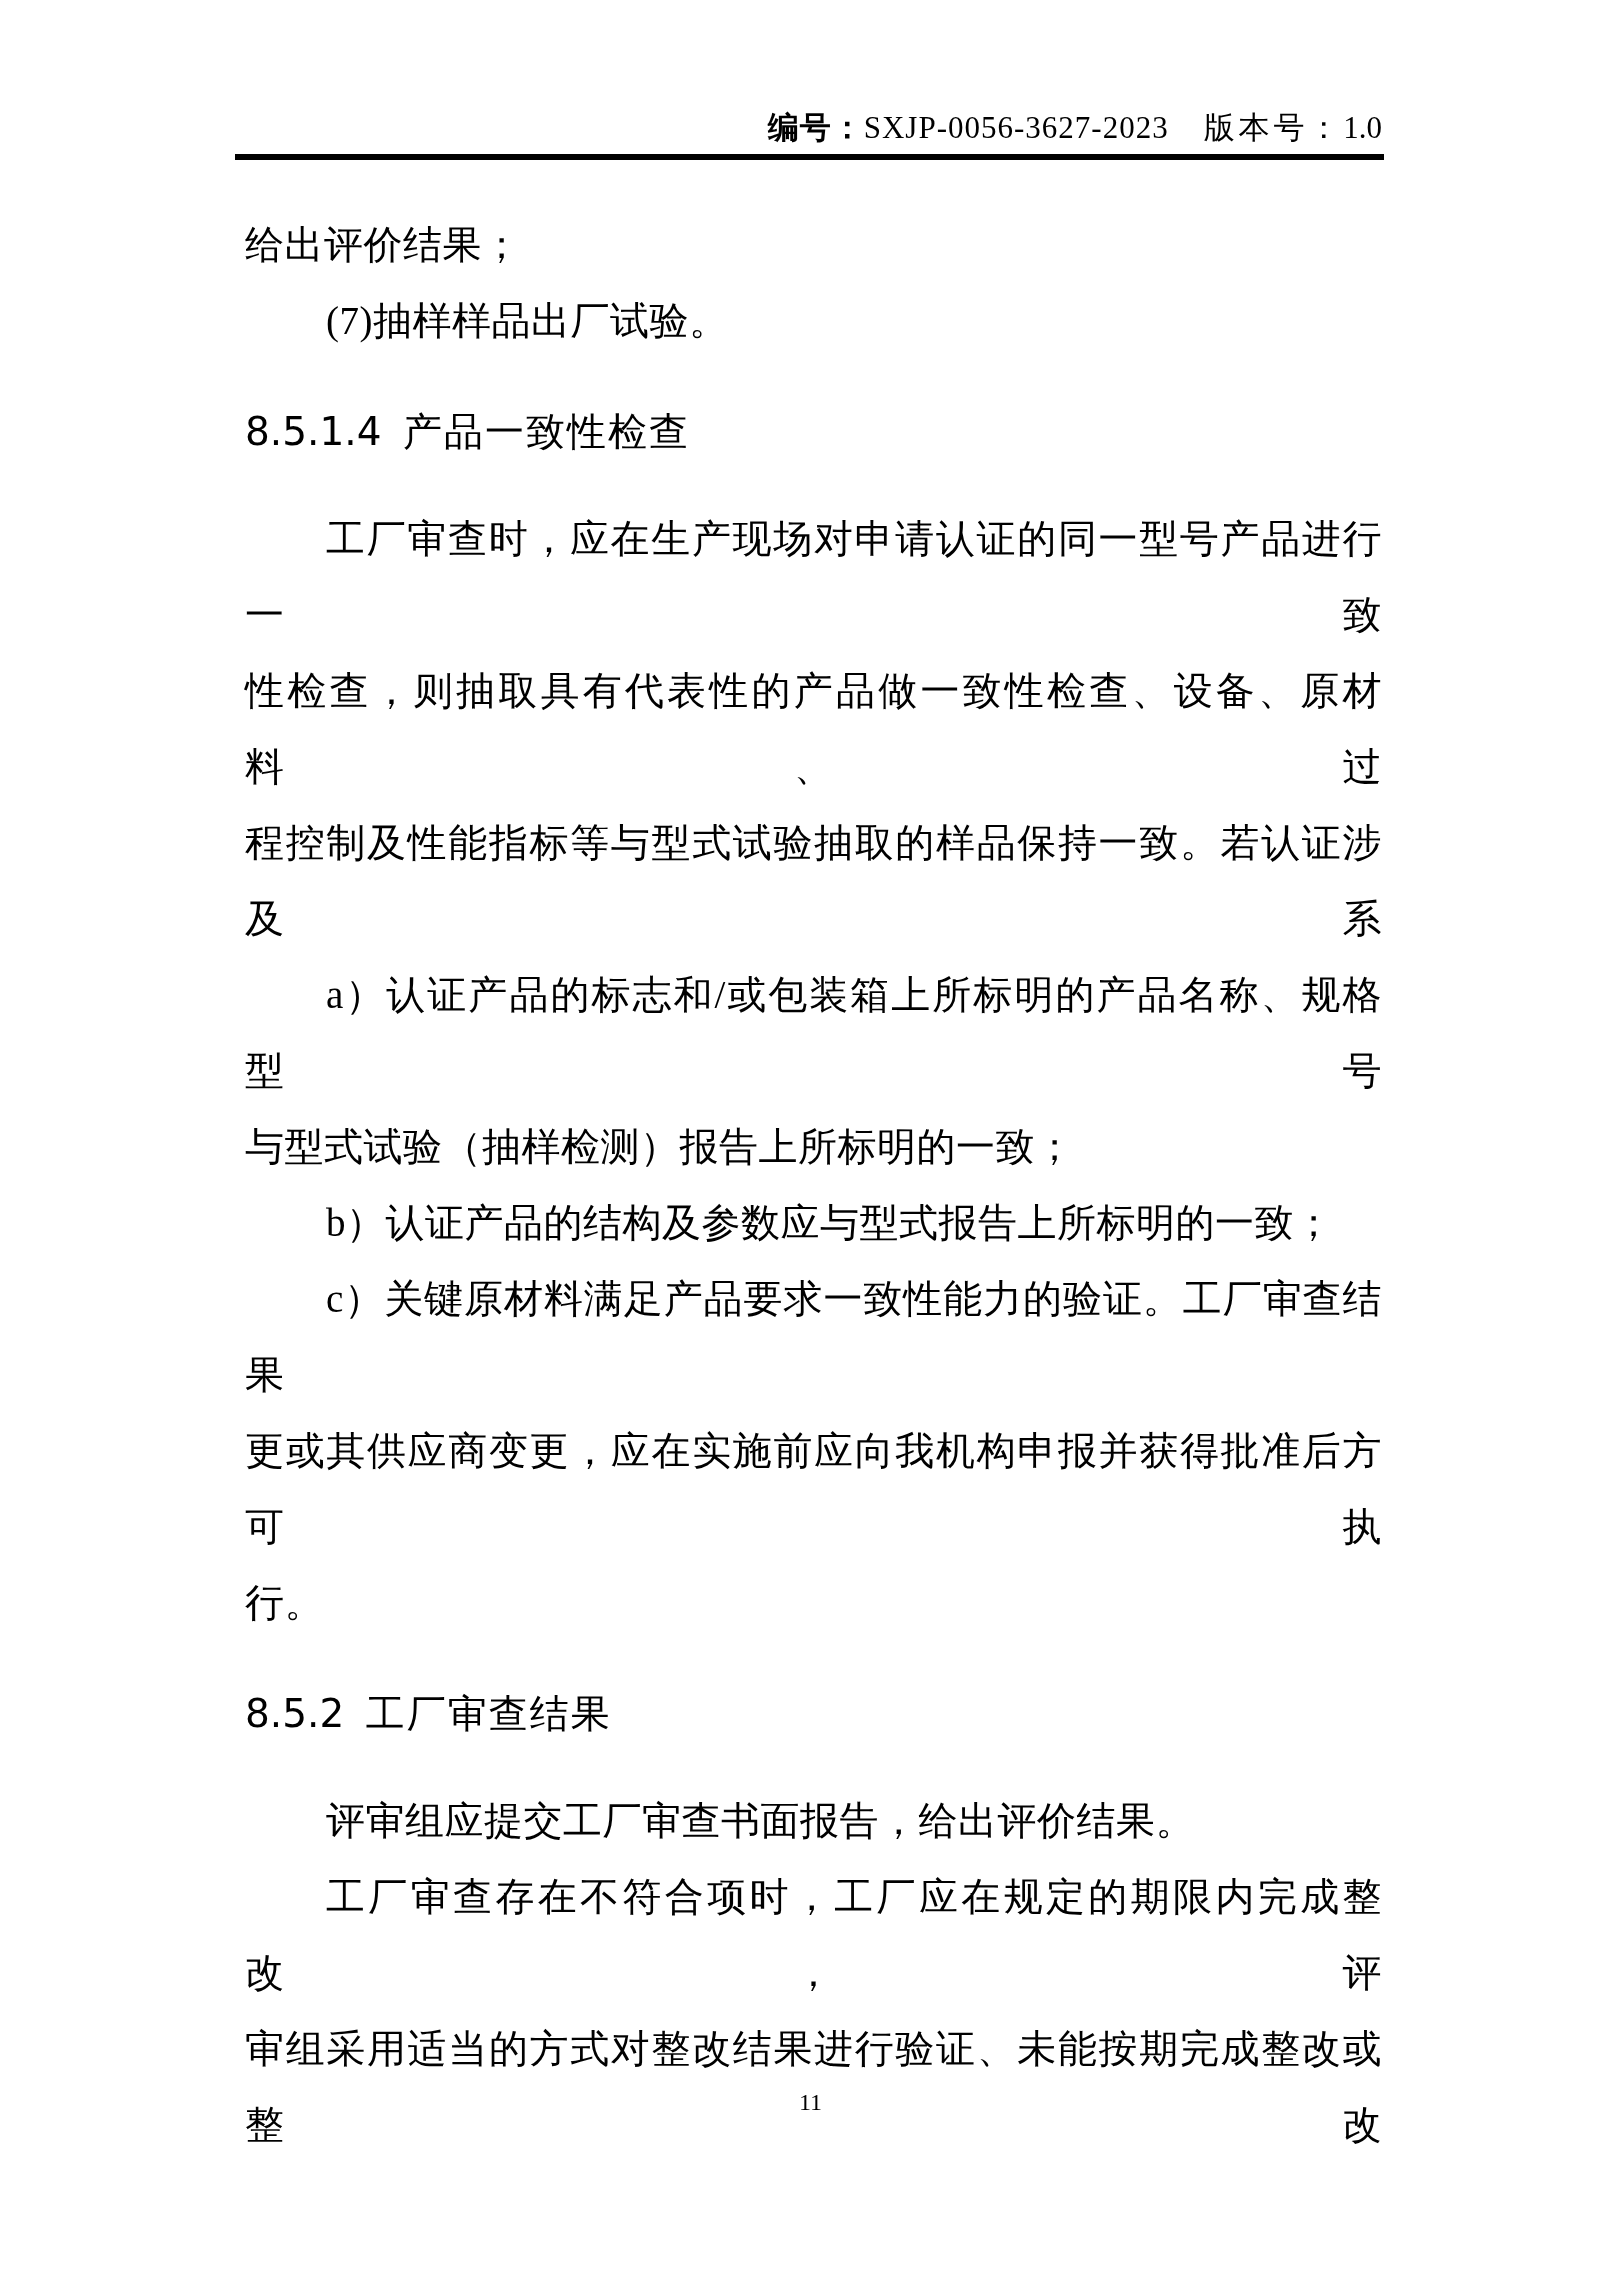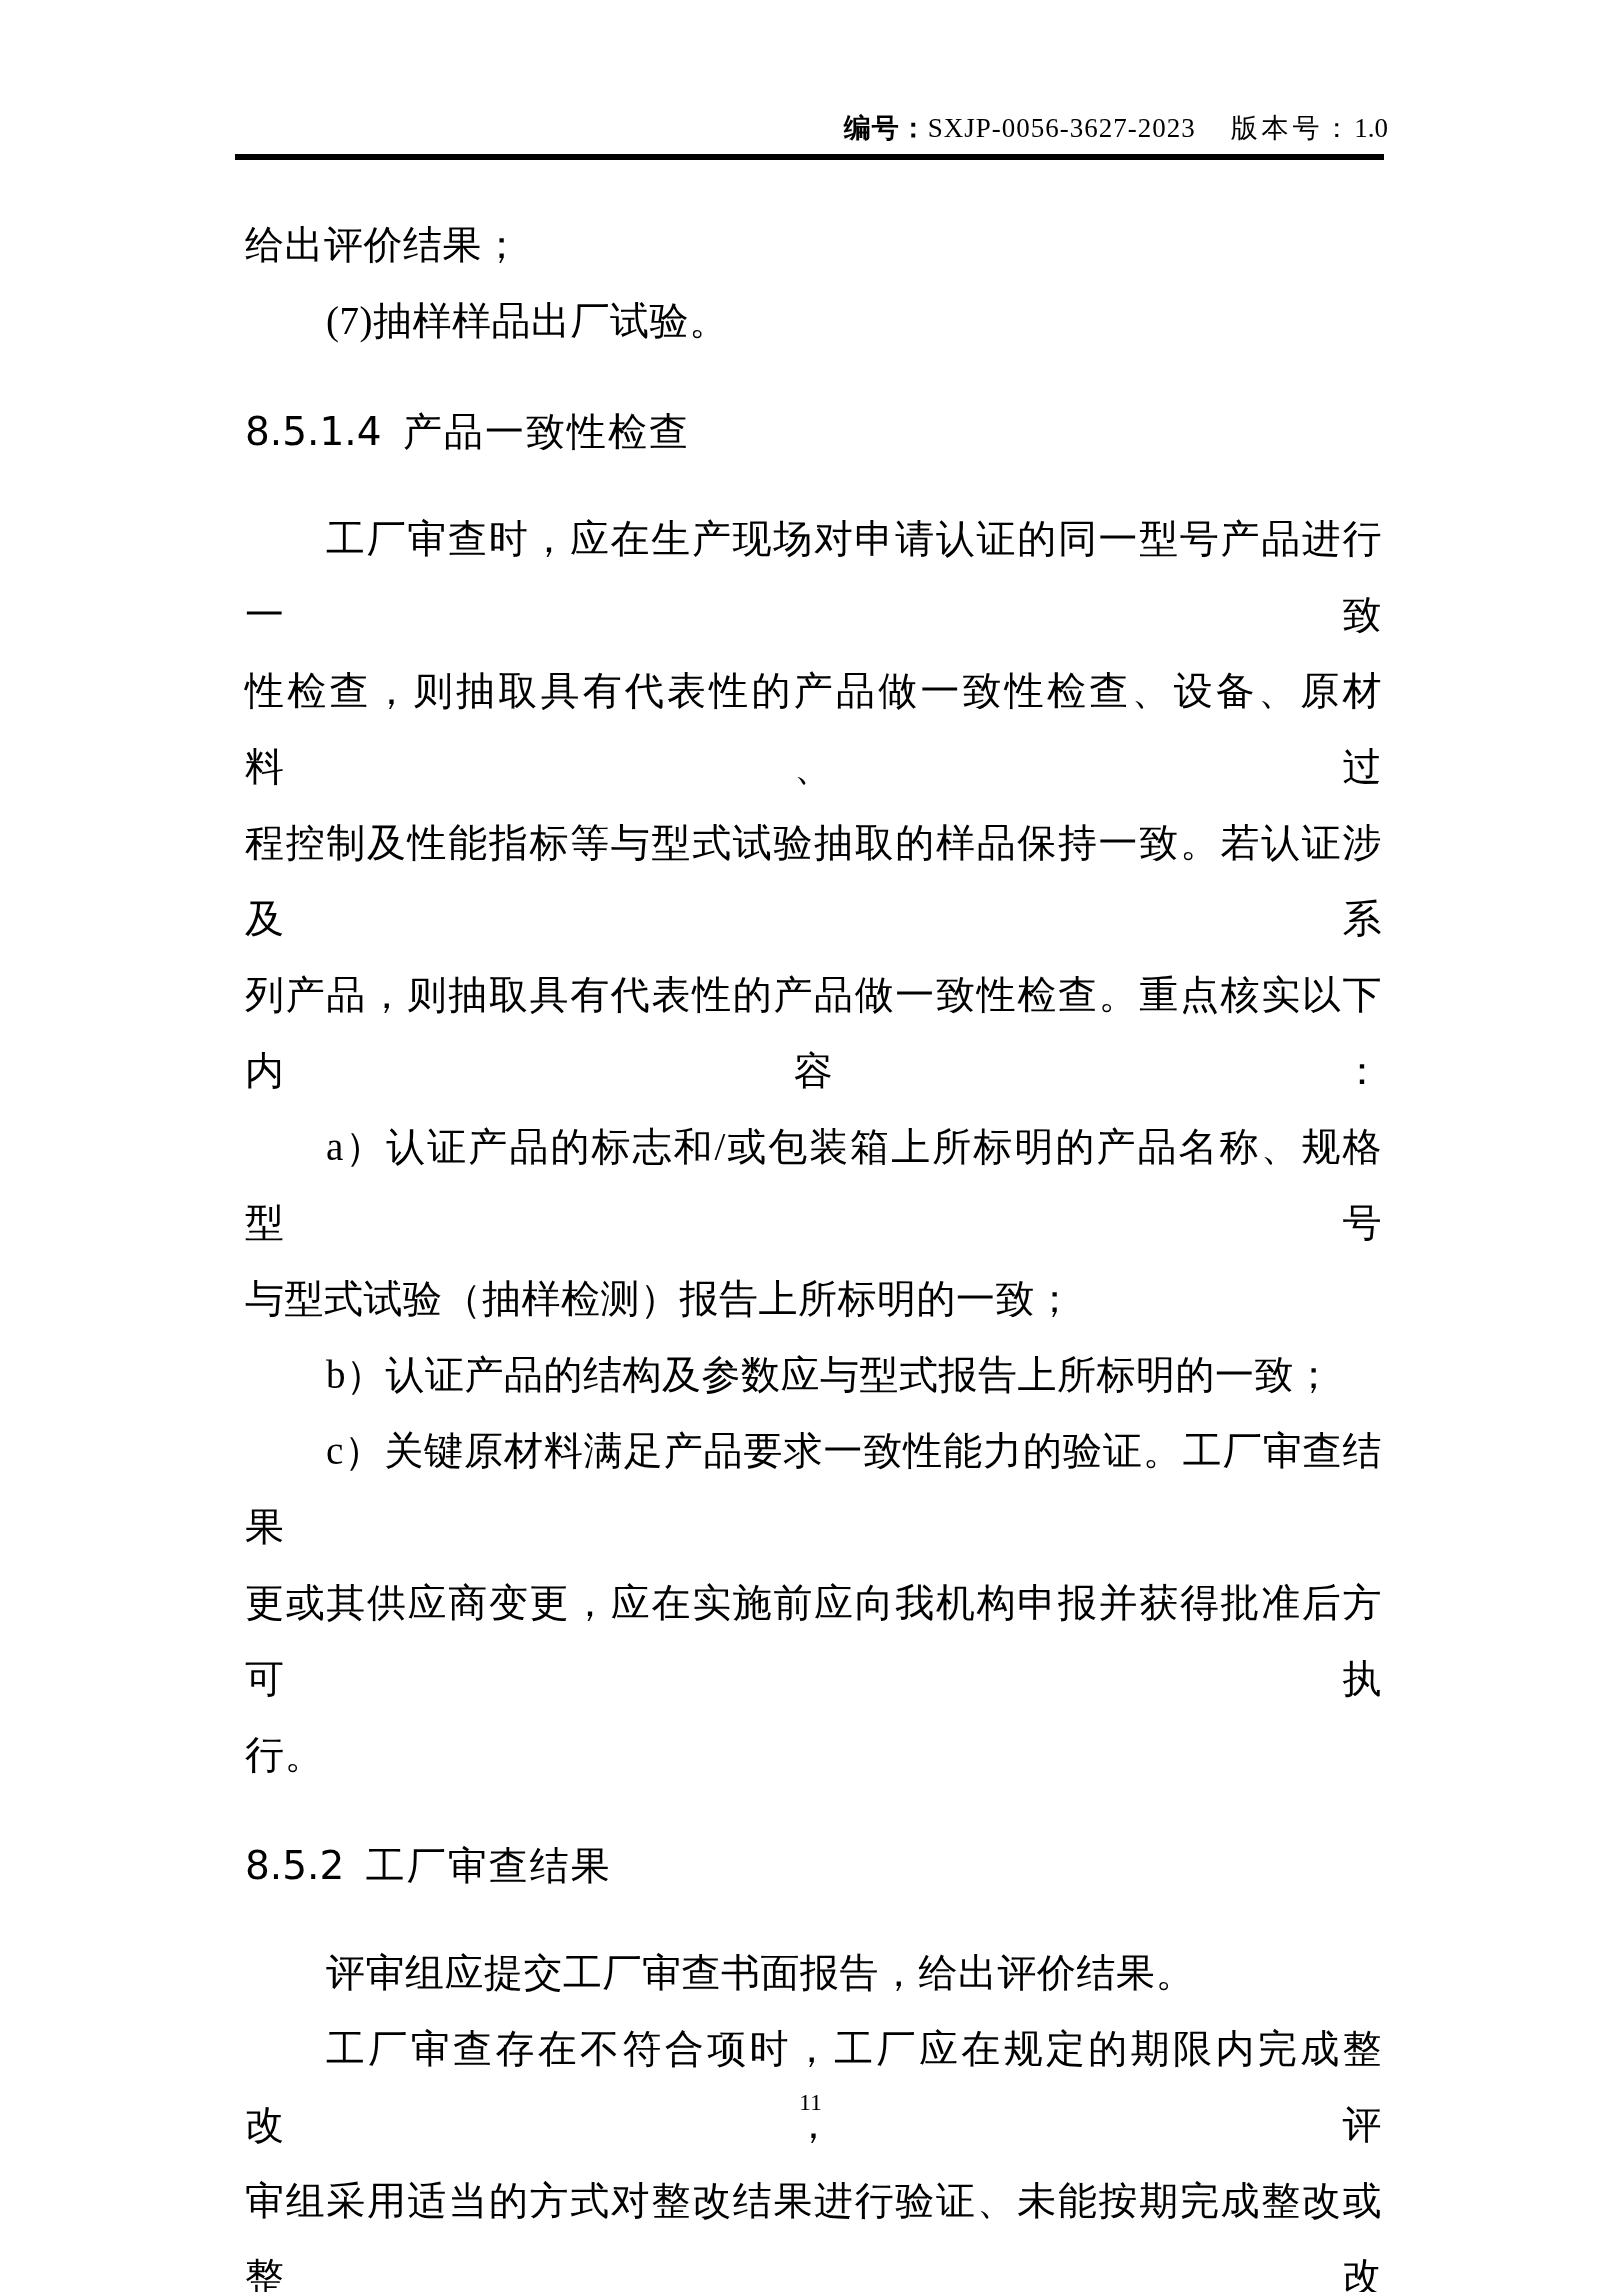--- a/index.html
+++ b/index.html
@@ -14,23 +14,23 @@
     background: #ffffff;
     overflow: hidden;
     font-family: "Liberation Serif", serif;
     color: #000000;
   }
   
   .doc-header {
     position: absolute;
     top: 108px;
     left: 245px;
-    right: 233px;
+    right: 239px;
     text-align: right;
-    font-size: 27px;
+    font-size: 31px;
     line-height: 39px;
     white-space: nowrap;
   }
   .doc-no-label {
     font-family: "DejaVu Sans", sans-serif;
     font-weight: bold;
     letter-spacing: 1px;
   }
   .doc-no-value {
     font-family: "Liberation Serif", serif;
@@ -111,21 +111,20 @@
         <div class="line">给出评价结果；</div>
       </div>
       <div class="para">
         <div class="line indent">(7)抽样样品出厂试验。</div>
       </div>
       <div class="heading"><span class="heading-number">8.5.1.4</span><span class="heading-title">产品一致性检查</span></div>
       <div class="para">
         <div class="line indent full">工厂审查时，应在生产现场对申请认证的同一型号产品进行一致</div>
         <div class="line full">性检查，则抽取具有代表性的产品做一致性检查、设备、原材料、过</div>
         <div class="line full">程控制及性能指标等与型式试验抽取的样品保持一致。若认证涉及系</div>
-        <div class="line full">列产品，则抽取具有代表性的产品做一致性检查。重点核实以下内容：</div>
       </div>
       <div class="para">
         <div class="line indent full">a）认证产品的标志和/或包装箱上所标明的产品名称、规格型号</div>
         <div class="line">与型式试验（抽样检测）报告上所标明的一致；</div>
       </div>
       <div class="para">
         <div class="line indent">b）认证产品的结构及参数应与型式报告上所标明的一致；</div>
       </div>
       <div class="para">
         <div class="line indent full">c）关键原材料满足产品要求一致性能力的验证。工厂审查结果</div>

